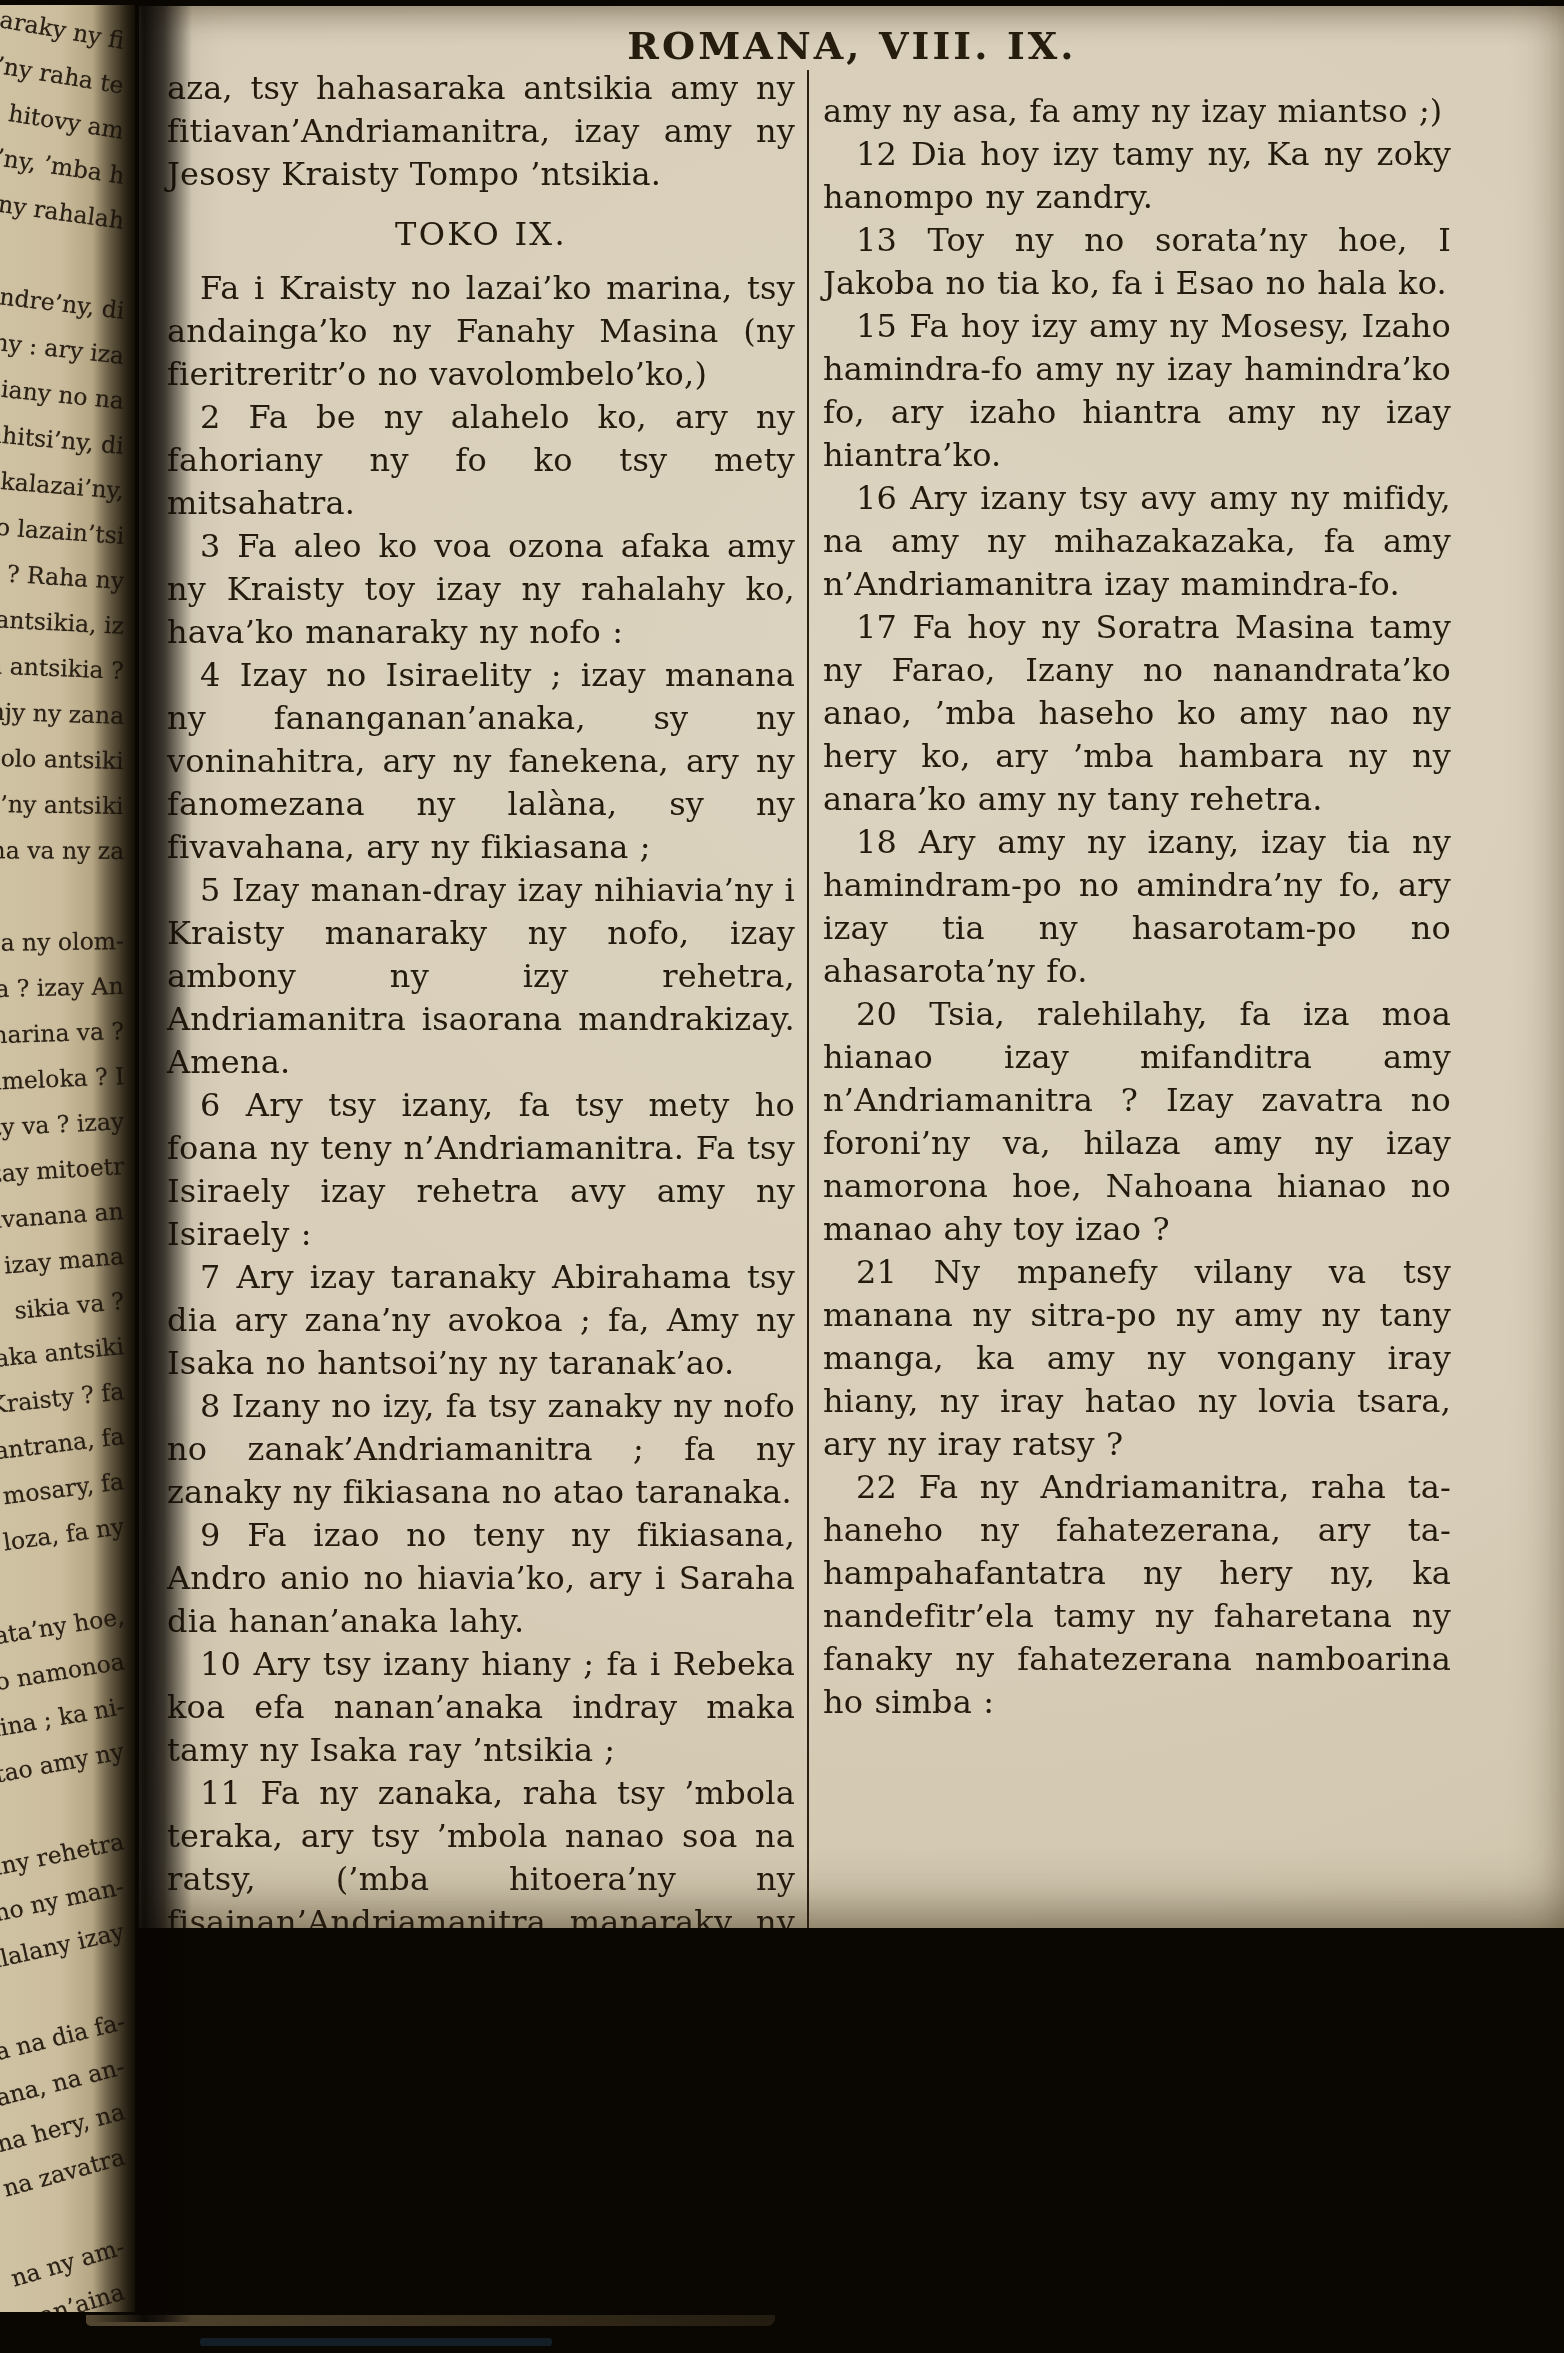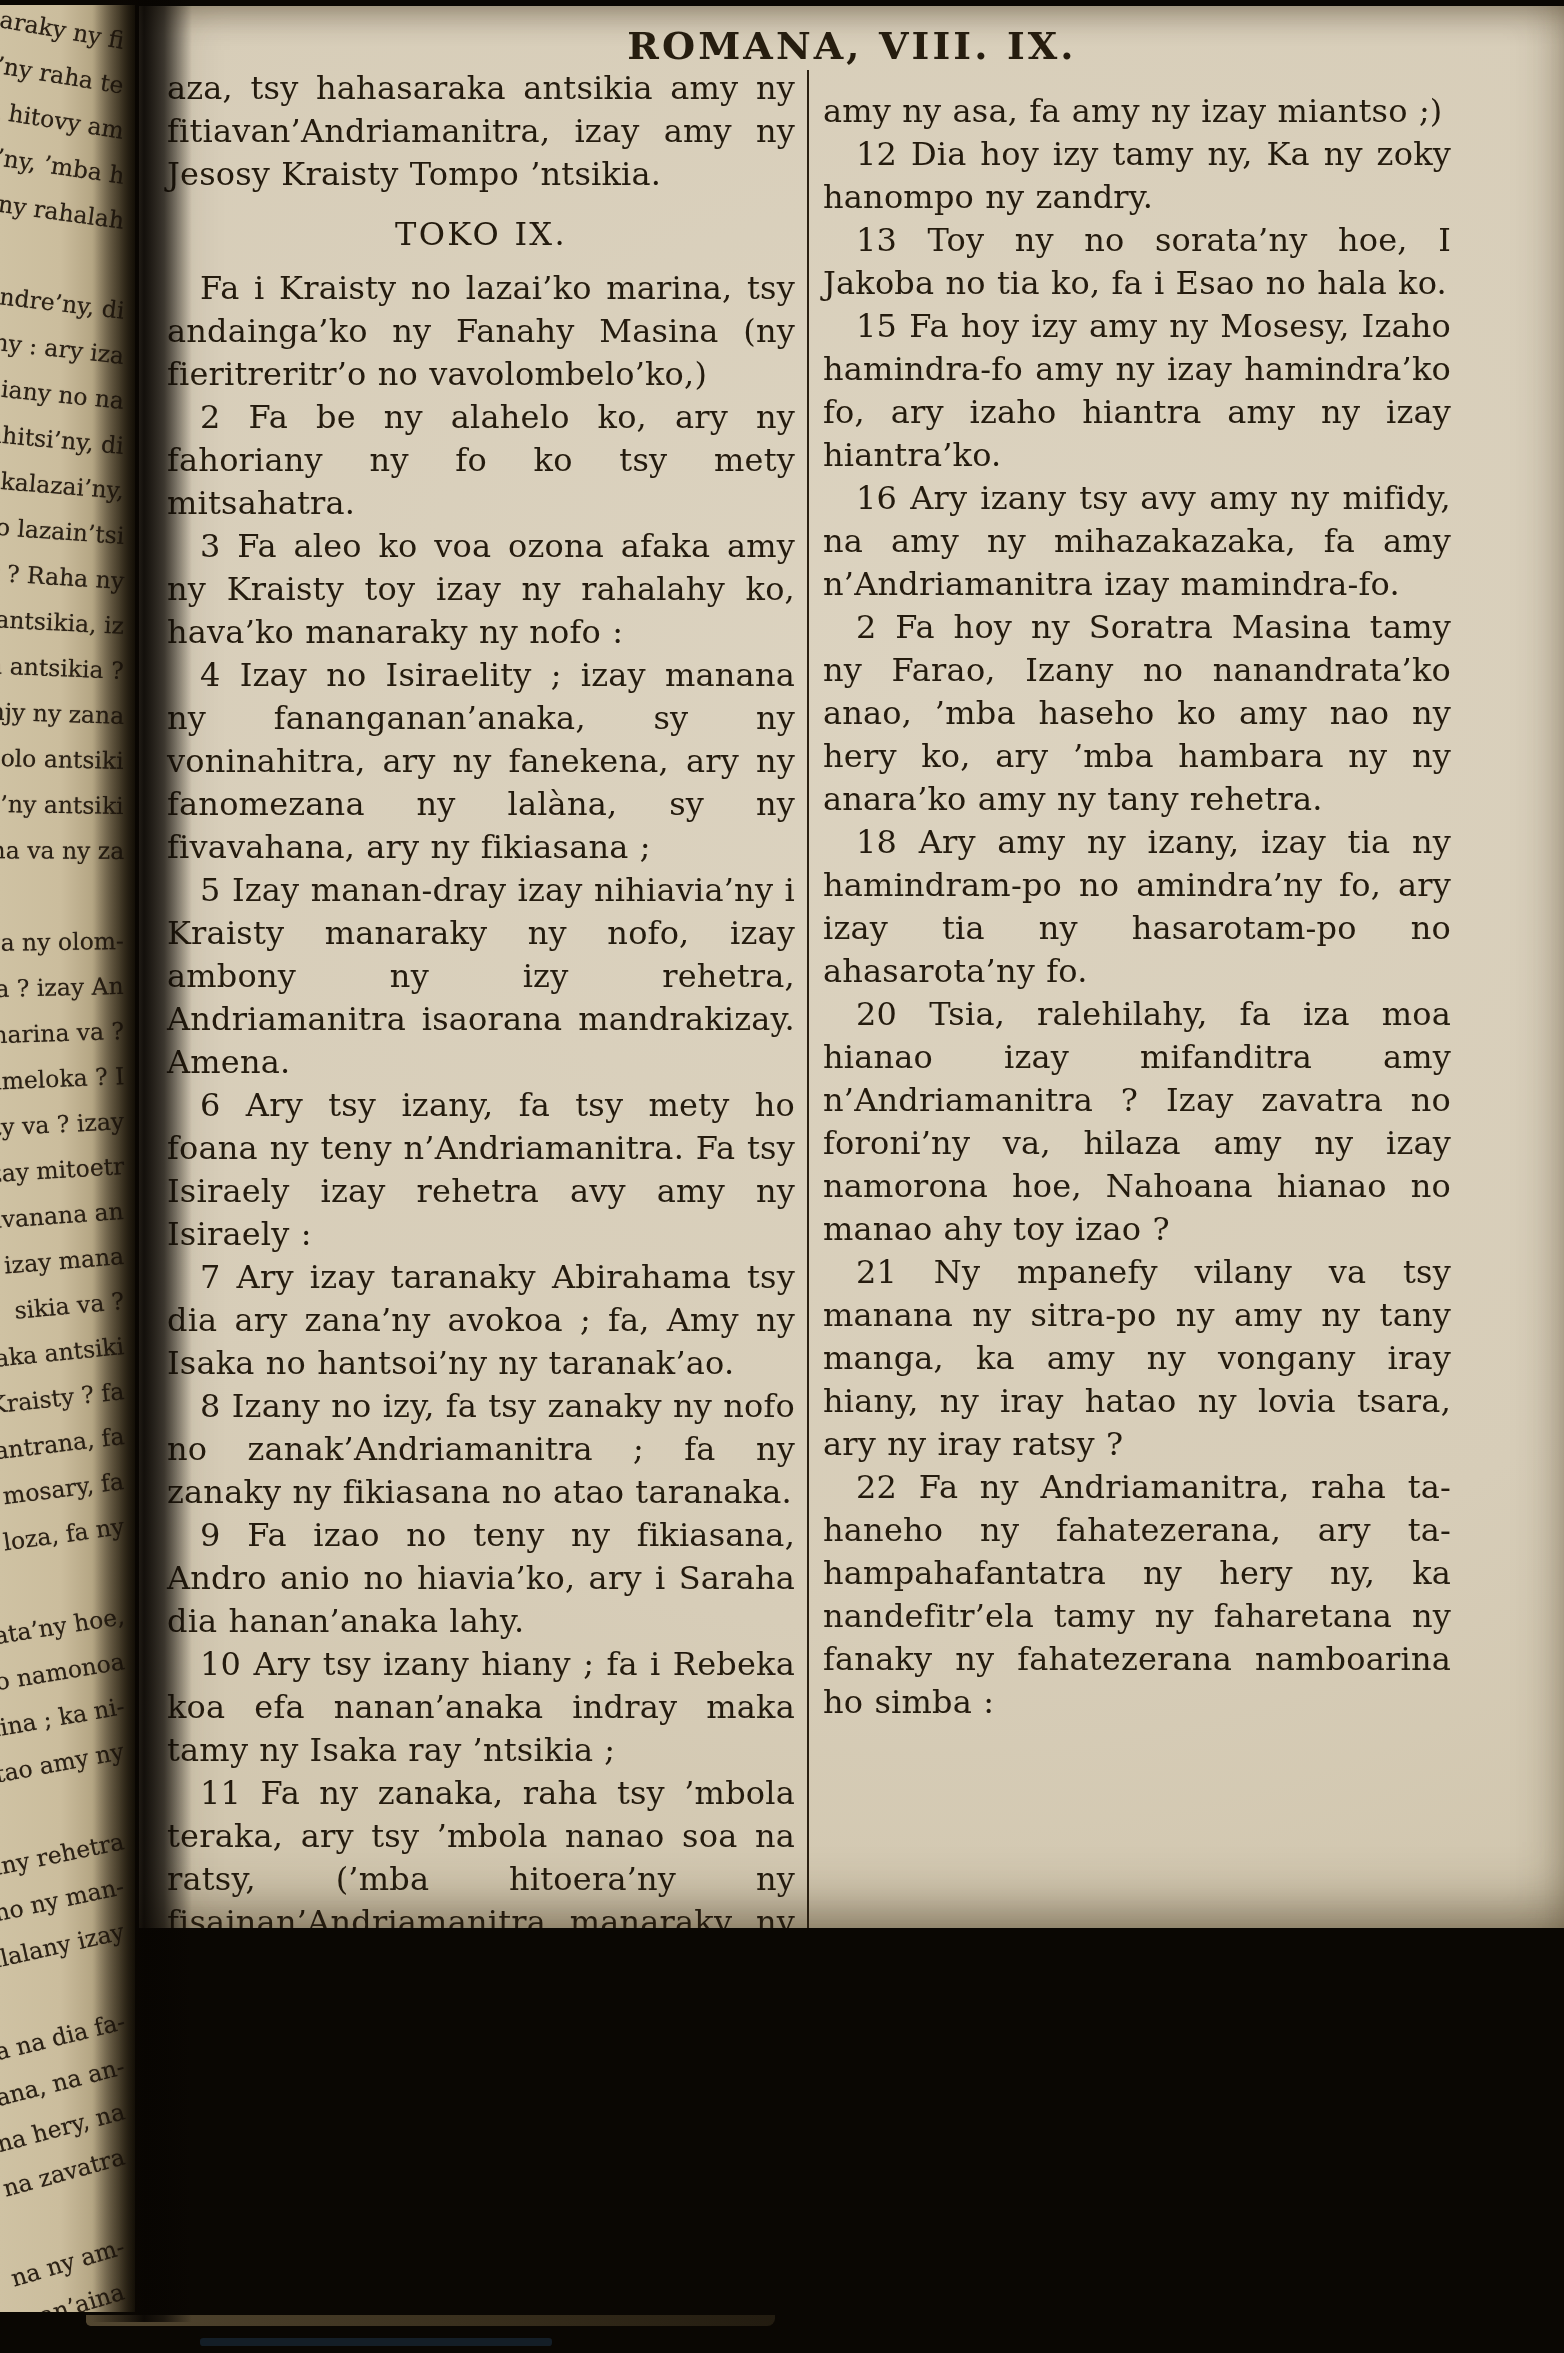--- a/index.html
+++ b/index.html
@@ -300,21 +300,21 @@
 
         <p class="para verse" style="--i: 1;">12 Dia hoy izy tamy ny, Ka ny zoky hanompo ny zandry.</p>
 
         <p class="para verse" style="--i: 2;">13 Toy ny no sorata’ny hoe, I Jakoba no tia ko, fa i Esao no hala ko.</p>
 
 
         <p class="para verse" style="--i: 4;">15 Fa hoy izy amy ny Mosesy, Izaho hamindra-fo amy ny izay hamindra’ko fo, ary izaho hiantra amy ny izay hiantra’ko.</p>
 
         <p class="para verse" style="--i: 5;">16 Ary izany tsy avy amy ny mifidy, na amy ny mihazakazaka, fa amy n’Andriamanitra izay mamindra-fo.</p>
 
-        <p class="para verse" style="--i: 6;">2 Fa hoy ny Soratra Masina tamy ny Farao, Izany no nanandrata’ko anao, ’mba haseho ko amy nao ny hery ko, ary ’mba hambara ny ny anara’ko amy ny tany rehetra.</p>
+        <p class="para verse" style="--i: 6;">17 Fa hoy ny Soratra Masina tamy ny Farao, Izany no nanandrata’ko anao, ’mba haseho ko amy nao ny hery ko, ary ’mba hambara ny ny anara’ko amy ny tany rehetra.</p>
 
         <p class="para verse" style="--i: 7;">18 Ary amy ny izany, izay tia ny hamindram-po no amindra’ny fo, ary izay tia ny hasarotam-po no ahasarota’ny fo.</p>
 
 
         <p class="para verse" style="--i: 9;">20 Tsia, ralehilahy, fa iza moa hianao izay mifanditra amy n’Andriamanitra ? Izay zavatra no foroni’ny va, hilaza amy ny izay namorona hoe, Nahoana hianao no manao ahy toy izao ?</p>
 
         <p class="para verse" style="--i: 10;">21 Ny mpanefy vilany va tsy manana ny sitra-po ny amy ny tany manga, ka amy ny vongany iray hiany, ny iray hatao ny lovia tsara, ary ny iray ratsy ?</p>
 
         <p class="para verse" style="--i: 11;">22 Fa ny Andriamanitra, raha ta-haneho ny fahatezerana, ary ta-hampahafantatra ny hery ny, ka nandefitr’ela tamy ny faharetana ny fanaky ny fahatezerana namboarina ho simba :</p>
 

